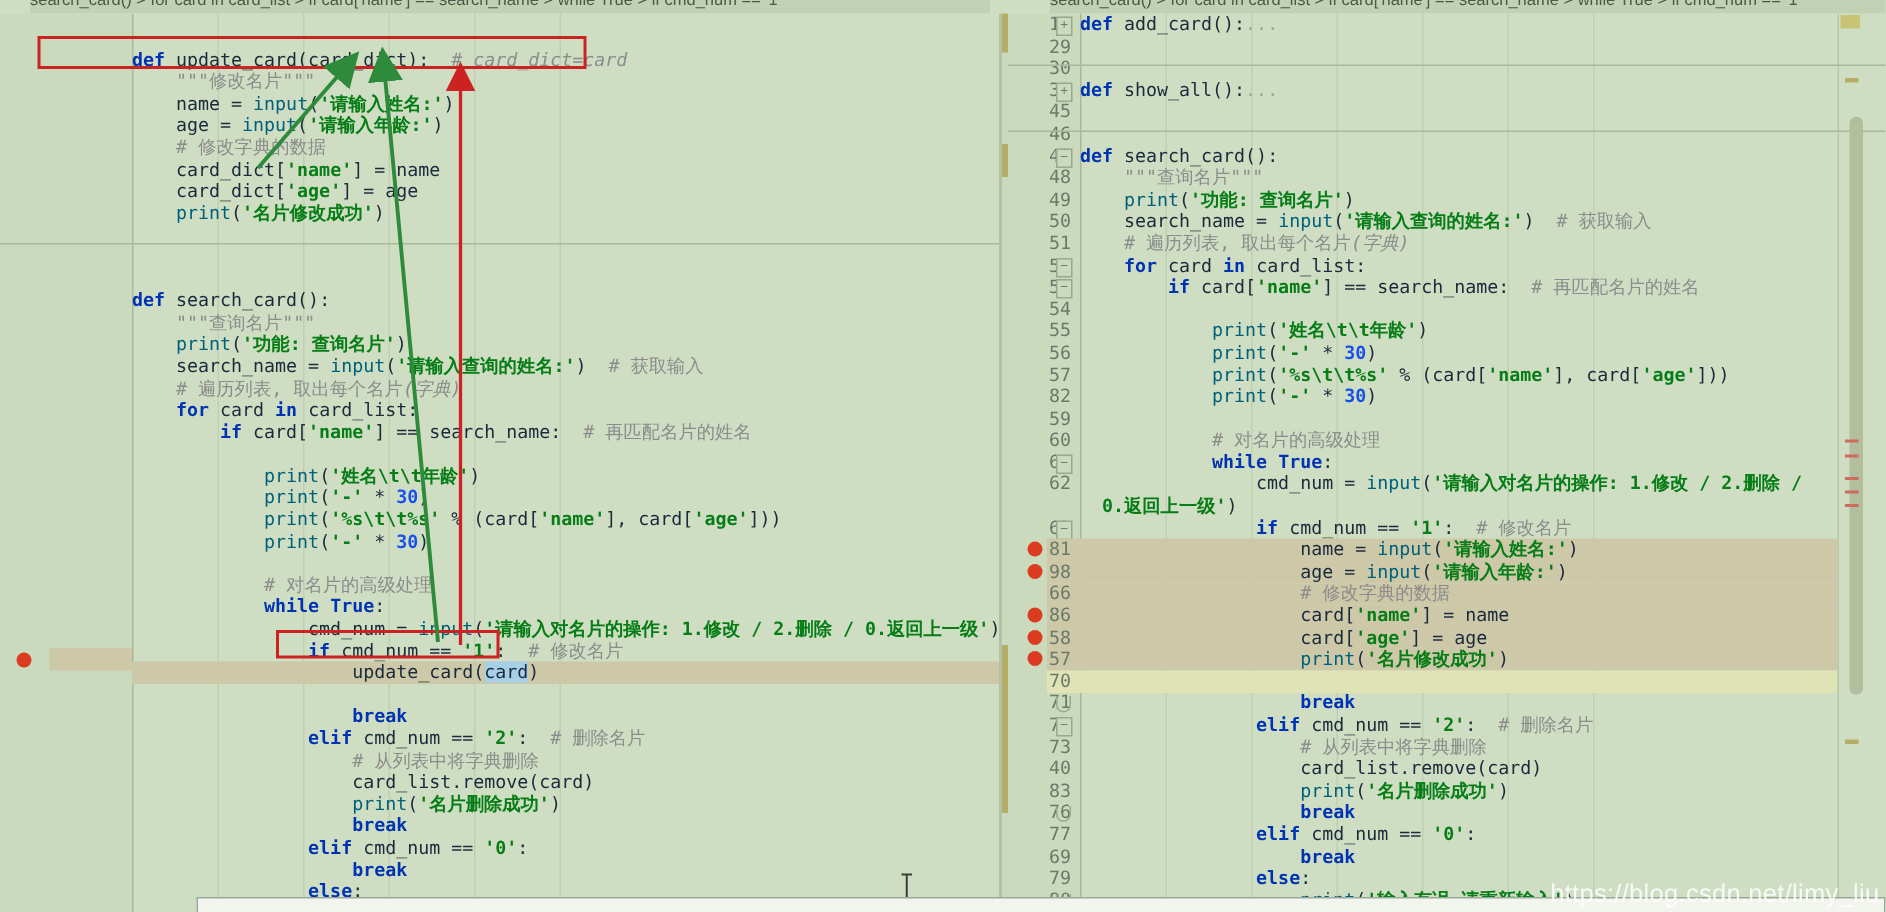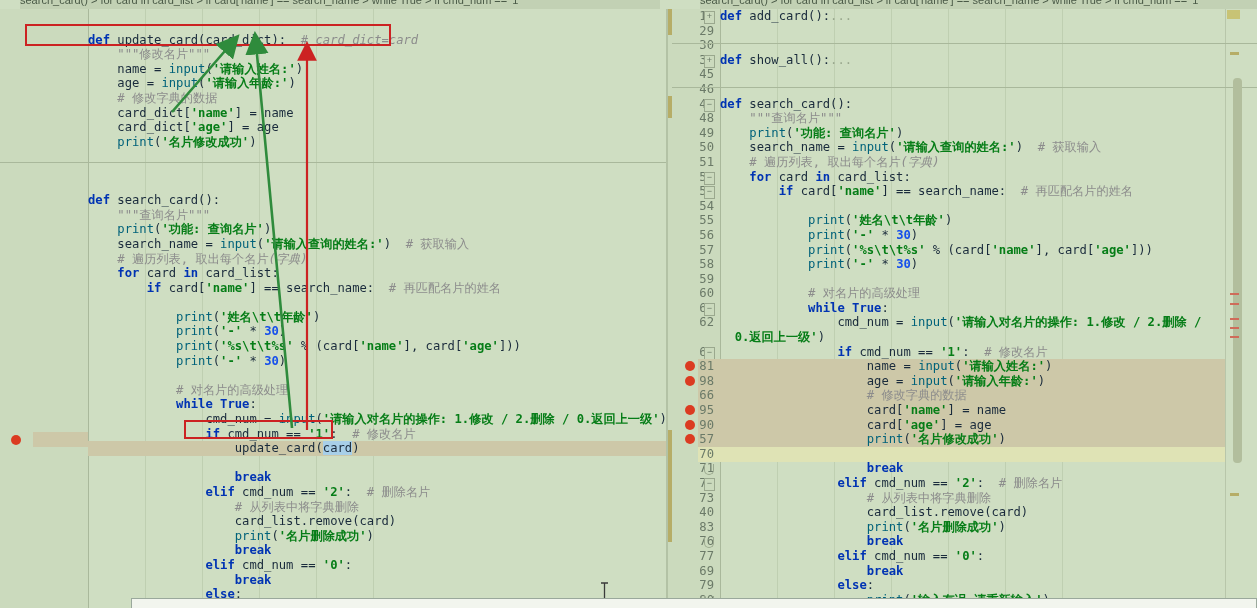--- a/index.html
+++ b/index.html
@@ -387,21 +387,21 @@
         <div class="gline">
           <div class="lnum">55</div>
         </div>
         <div class="gline">
           <div class="lnum">56</div>
         </div>
         <div class="gline">
           <div class="lnum">57</div>
         </div>
         <div class="gline">
-          <div class="lnum">58</div>
+          <div class="lnum">82</div>
         </div>
         <div class="gline">
           <div class="lnum">59</div>
         </div>
         <div class="gline">
           <div class="lnum">60</div>
         </div>
         <div class="gline">
           <div class="lnum">61</div>
           <div class="foldmark" style="left: 36px;">−</div>
@@ -422,26 +422,26 @@
         <div class="gline">
           <div class="lnum">98</div>
           <div class="bpdot"></div>
         </div>
         <div class="hl-changed" style="top: 379.6px; left: 30px; width: 22px;"></div>
         <div class="gline">
           <div class="lnum">66</div>
         </div>
         <div class="hl-changed" style="top: 394.2px; left: 30px; width: 22px;"></div>
         <div class="gline">
-          <div class="lnum">95</div>
+          <div class="lnum">86</div>
           <div class="bpdot"></div>
         </div>
         <div class="hl-changed" style="top: 408.8px; left: 30px; width: 22px;"></div>
         <div class="gline">
-          <div class="lnum">90</div>
+          <div class="lnum">58</div>
           <div class="bpdot"></div>
         </div>
         <div class="hl-changed" style="top: 423.4px; left: 30px; width: 22px;"></div>
         <div class="gline">
           <div class="lnum">57</div>
           <div class="bpdot"></div>
         </div>
         <div class="hl-inserted" style="top: 438px; left: 30px; width: 22px;"></div>
         <div class="gline">
           <div class="lnum">70</div>
@@ -532,14 +532,15 @@
     <div class="mark-tan" style="top:493px;"></div>
   </div>
   <div style="position:absolute;left:1227px;top:10px;width:13px;height:9px;background:#c8c375;"></div>
 
   <svg id="ibeam" viewBox="0 0 9 20" xmlns="http://www.w3.org/2000/svg">
     <path d="M1,1 H8 M4.5,1 V19 M1,19 H8" stroke="#3a3a3a" stroke-width="1.3" fill="none"></path>
   </svg>
 
   <div id="bottom-box"></div>
 
+  <div id="watermark">https://blog.csdn.net/limy_liu</div>
 
 </div>
 
 </body></html>

